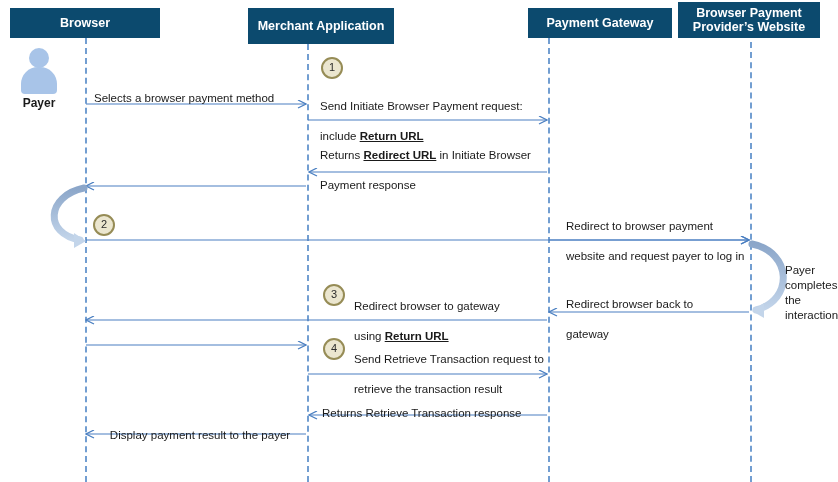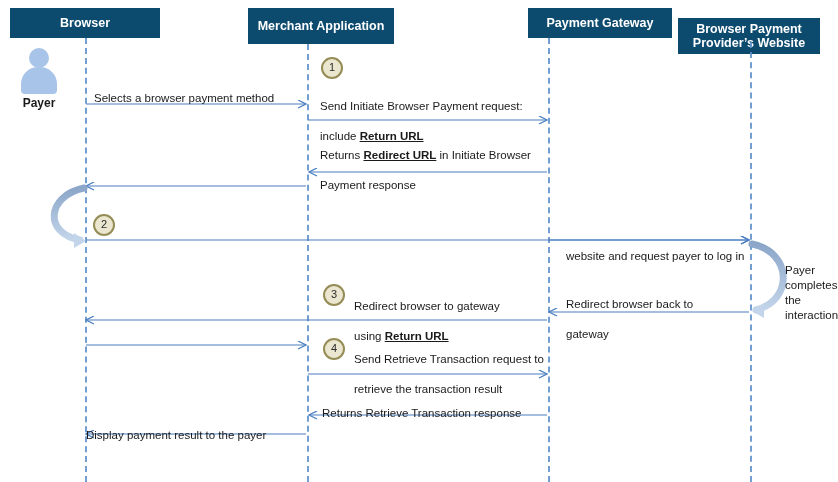--- a/index.html
+++ b/index.html
@@ -125,21 +125,21 @@
 
   <div class="participant" style="left:248px; top:8px; width:146px; height:36px;">
     <span>Merchant
 Application</span>
   </div>
 
   <div class="participant" style="left:528px; top:8px; width:144px; height:30px;">
     <span>Payment Gateway</span>
   </div>
 
-  <div class="participant" style="left:678px; top:18px; width:142px; height:36px;">
+  <div class="participant" style="left:678px; top:2px; width:142px; height:36px;">
     <span>Browser Payment
 Provider’s Website</span>
   </div>
 
   <div class="lifeline" style="left:85px;  top:38px; height:444px;"></div>
   <div class="lifeline" style="left:307px; top:44px; height:438px;"></div>
   <div class="lifeline" style="left:548px; top:38px; height:444px;"></div>
   <div class="lifeline" style="left:750px; top:42px; height:440px;"></div>
 
   <div class="actor" style="left:6px; top:48px; width:66px;">
@@ -221,21 +221,21 @@
     <span>include </span><b>Return URL</b>
   </div>
 
   <div class="msg" style="left:320px; top:133px; width:228px;">
     <span>Returns </span><b>Redirect URL</b><span> in Initiate Browser</span><br>
     <span>Payment response</span>
   </div>
 
 
   <div class="msg" style="left:566px; top:204px; width:195px;">
-    <br>
+    <span>Redirect to browser payment</span><br>
     <span>website and request payer to log in</span>
   </div>
 
   <div class="msg" style="left:566px; top:282px; width:180px;">
     <span>Redirect browser back to</span><br>
     <span>gateway</span>
   </div>
 
   <div class="msg" style="left:354px; top:284px; width:195px;">
     <span>Redirect browser to gateway</span><br>
@@ -244,21 +244,21 @@
 
   <div class="msg" style="left:354px; top:337px; width:200px;">
     <span>Send Retrieve Transaction request to</span><br>
     <span>retrieve the transaction result</span>
   </div>
 
   <div class="msg" style="left:322px; top:391px; width:230px;">
     <span>Returns Retrieve Transaction response</span>
   </div>
 
-  <div class="msg" style="left:86px; top:413px; width:212px;">
+  <div class="msg" style="left:94px; top:413px; width:212px;text-align:center;">
     <span>Display payment result to the payer</span>
   </div>
 
   <div class="msg" style="left:785px; top:248px; width:55px;">
     <span>Payer
 completes
 the
 interaction</span>
   </div>
 

